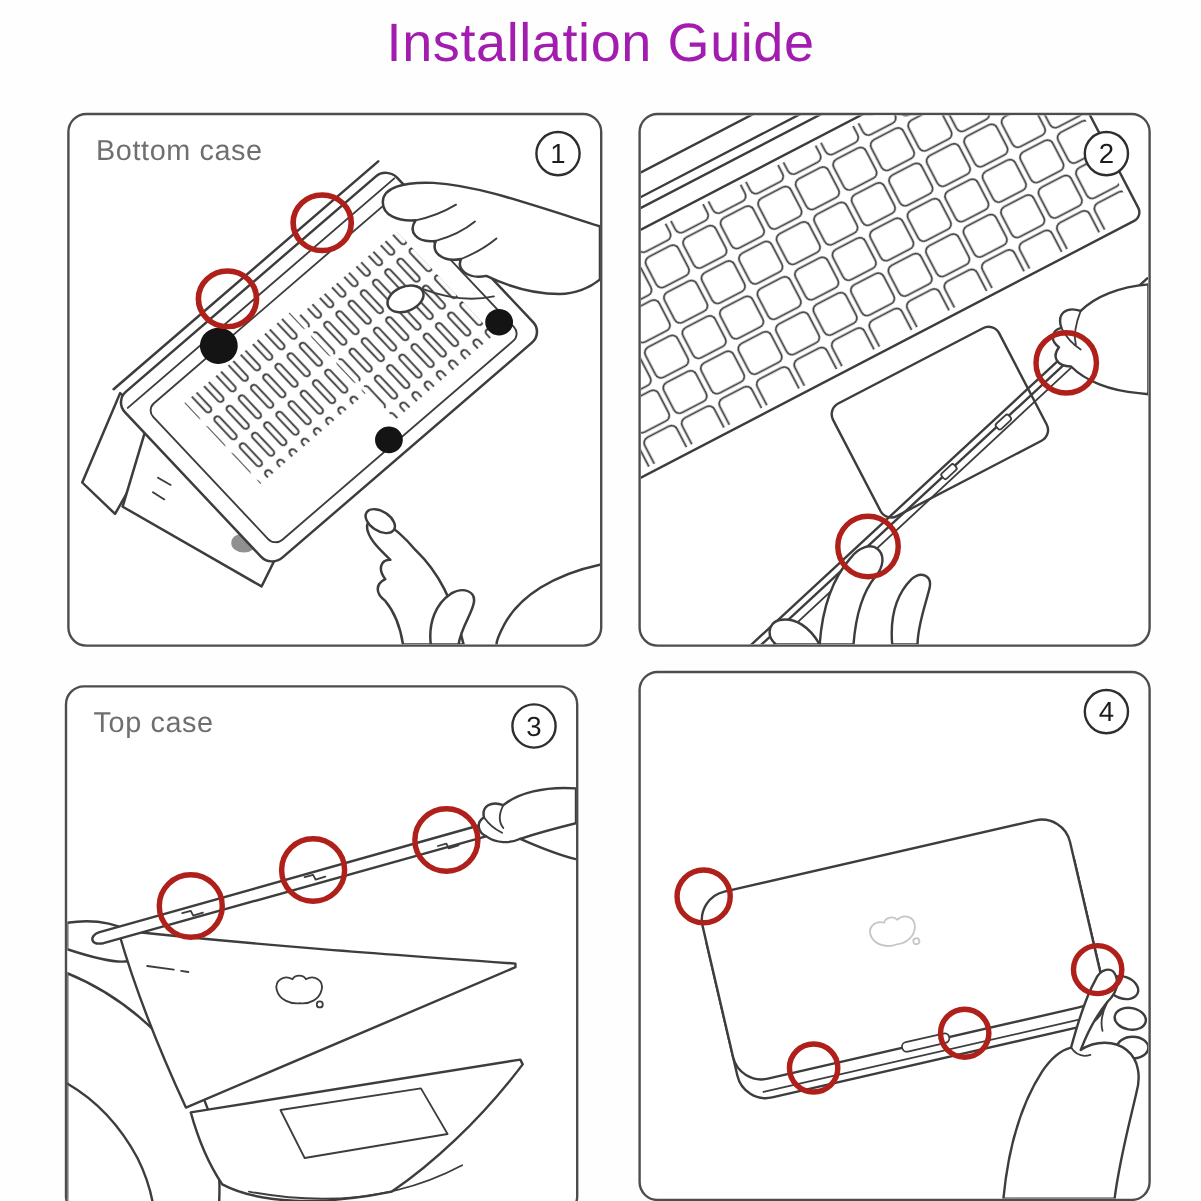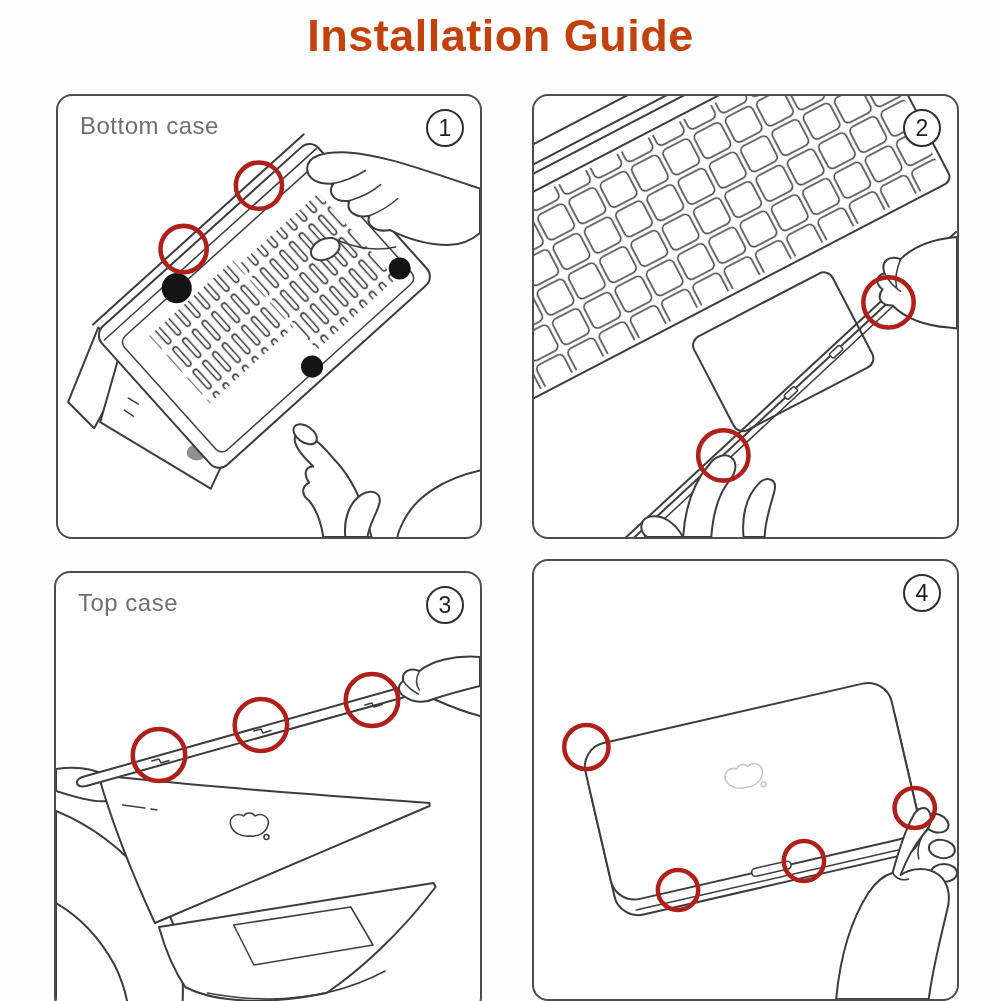--- a/index.html
+++ b/index.html
@@ -2,27 +2,27 @@
 <html style="--accent: #b0201a; --line: #3d3d3d; --label: #6f6f6f;"><head>
 <meta charset="utf-8">
 <style>
   html,body{margin:0;padding:0;}
   body{
     width:1001px;height:1001px;position:relative;background:#fefefe;
     font-family:"Liberation Sans", sans-serif;overflow:hidden;
   }
   .title{
     position:absolute;top:10px;left:0;width:100%;text-align:center;
-    font-size:45px;font-weight:700;color:#c2410c;letter-spacing:0.5px;
+    font-size:45px;font-weight:400;color:#a21caf;letter-spacing:0.5px;
   }
   .panel{
     position:absolute;background:#fff;border:2px solid #4d4d4d;border-radius:16px;
     overflow:hidden;
   }
-  #panel-1{left:56px;top:94px;width:422px;height:441px;}
+  #panel-1{left:56px;top:94px;width:422px;height:441px;padding-left:20px;}
   #panel-2{left:532px;top:94px;width:423px;height:441px;}
   #panel-3{left:54px;top:571px;width:424px;height:438px;}
   #panel-4{left:532px;top:559px;width:423px;height:438px;}
   .panel-label{
     position:absolute;left:22px;top:16px;font-size:24px;color:var(--label,#6f6f6f);
     letter-spacing:0.5px;z-index:3;
   }
   .step-badge{
     position:absolute;right:16px;top:13px;width:34px;height:34px;border-radius:50%;
     border:2px solid #2e2e2e;display:flex;align-items:center;justify-content:center;

